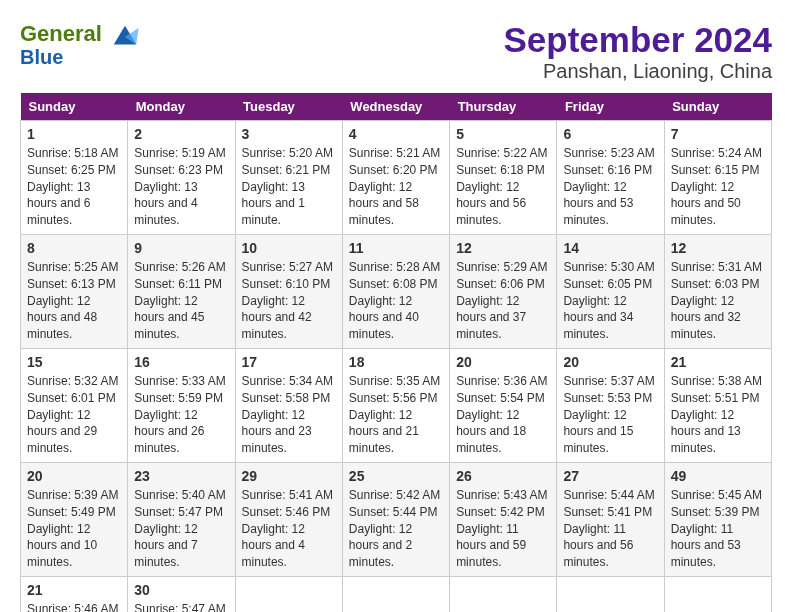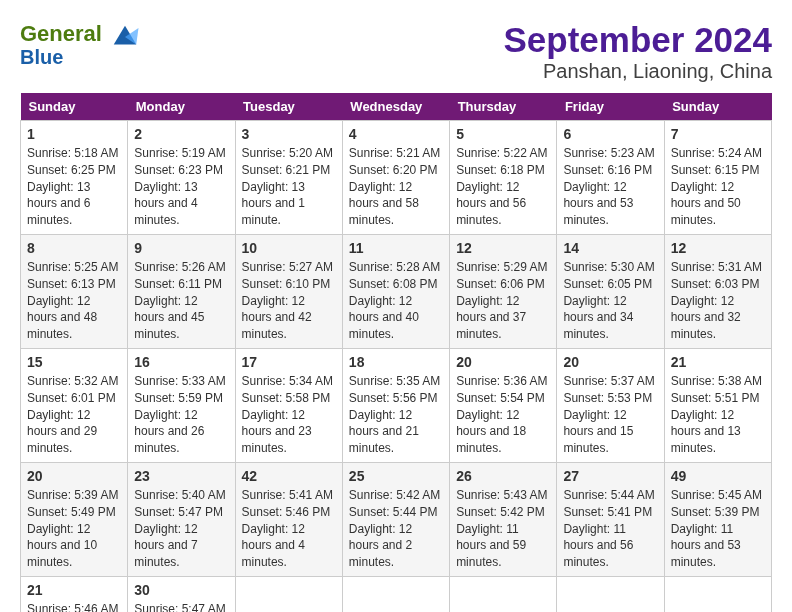--- a/index.html
+++ b/index.html
@@ -216,21 +216,21 @@
       <tr>
         <td>
           <span class="day-num">20</span>
           <div class="day-info">Sunrise: 5:39 AM<br>Sunset: 5:49 PM<br>Daylight: 12 hours and 10 minutes.</div>
         </td>
         <td>
           <span class="day-num">23</span>
           <div class="day-info">Sunrise: 5:40 AM<br>Sunset: 5:47 PM<br>Daylight: 12 hours and 7 minutes.</div>
         </td>
         <td>
-          <span class="day-num">42</span>
+          <span class="day-num">29</span>
           <div class="day-info">Sunrise: 5:41 AM<br>Sunset: 5:46 PM<br>Daylight: 12 hours and 4 minutes.</div>
         </td>
         <td>
           <span class="day-num">25</span>
           <div class="day-info">Sunrise: 5:42 AM<br>Sunset: 5:44 PM<br>Daylight: 12 hours and 2 minutes.</div>
         </td>
         <td>
           <span class="day-num">26</span>
           <div class="day-info">Sunrise: 5:43 AM<br>Sunset: 5:42 PM<br>Daylight: 11 hours and 59 minutes.</div>
         </td>

